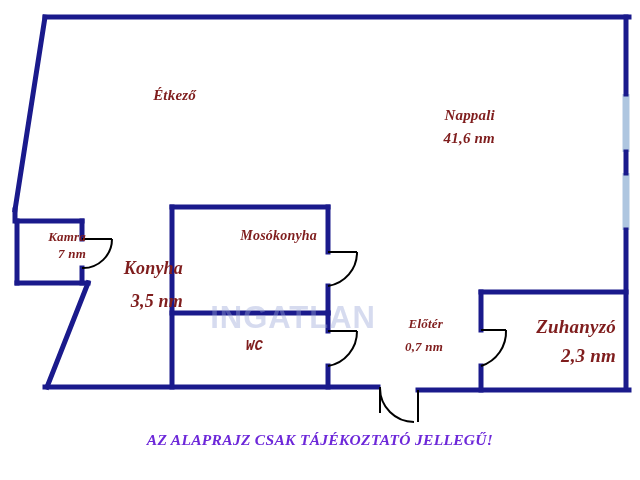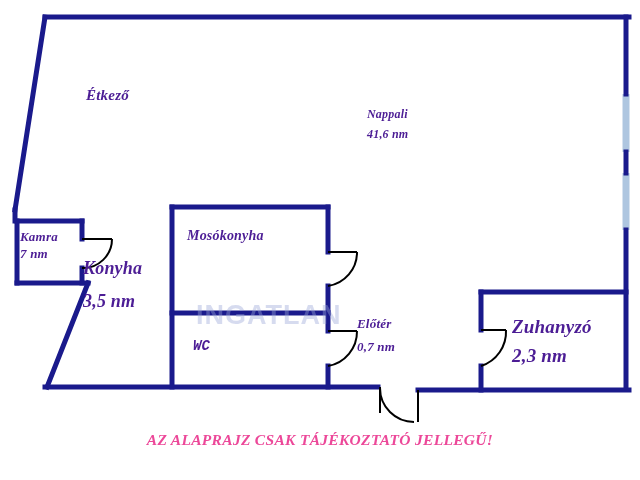--- a/index.html
+++ b/index.html
@@ -19,39 +19,39 @@
   #plan-svg {
     position: absolute;
     left: 0;
     top: 0;
     width: 640px;
     height: 480px;
     display: block;
   }
   .room-label {
     position: absolute;
-    text-align: left;
+    text-align: right;
     font-family: "Liberation Serif", "DejaVu Serif", serif;
     font-style: italic;
     font-weight: bold;
-    color: #4c1d95;
+    color: #7f1d1d;
     white-space: nowrap;
     line-height: 1.05;
     letter-spacing: 0.2px;
     user-select: none;
   }
   .room-label .rl-name {
     display: block;
   }
   .room-label .rl-area {
     display: block;
     margin-top: 7px;
   }
   .lbl-etkezo   { left:  86px; top:  88px; width: 110px; font-size: 15px; }
-  .lbl-nappali  { left: 367px; top: 108px; width: 116px; font-size: 12px; }
+  .lbl-nappali  { left: 379px; top: 108px; width: 116px; font-size: 15px; }
   .lbl-kamra    { left:  20px; top: 230px; width:  66px; font-size: 13px; }
   .lbl-kamra .rl-area { margin-top: 3px; }
   .lbl-konyha   { left:  83px; top: 259px; width: 100px; font-size: 18px; }
   .lbl-konyha .rl-area { margin-top: 14px; }
   .lbl-mosokonyha { left: 187px; top: 229px; width: 130px; font-size: 14px; }
   .lbl-mosokonyha .rl-area { margin-top: 10px; }
   .lbl-wc       { left: 193px; top: 339px; width:  70px; font-size: 14px; font-family: Liberation Mono, monospace; }
   .lbl-eloter   { left: 357px; top: 317px; width:  86px; font-size: 13px; }
   .lbl-eloter .rl-area { margin-top: 9px; }
   .lbl-zuhanyzo { left: 512px; top: 317px; width: 104px; font-size: 19px; }
@@ -60,34 +60,34 @@
   #disclaimer {
     position: absolute;
     left: 0;
     top: 431px;
     width: 640px;
     text-align: center;
     font-family: "Liberation Serif", "DejaVu Serif", serif;
     font-style: italic;
     font-weight: bold;
     font-size: 15.5px;
-    color: #ec4899;
+    color: #6d28d9;
     letter-spacing: 0.3px;
     white-space: nowrap;
     user-select: none;
   }
   #watermark {
     position: absolute;
     left: 196px;
     top: 300px;
     width: 180px;
-    text-align: left;
+    text-align: right;
     font-family: "Liberation Sans", sans-serif;
     font-weight: bold;
-    font-size: 27px;
+    font-size: 31px;
     color: #9aa6d8;
     opacity: 0.40;
     letter-spacing: 1px;
     white-space: nowrap;
     user-select: none;
     pointer-events: none;
   }
 </style>
 </head>
 <body>

